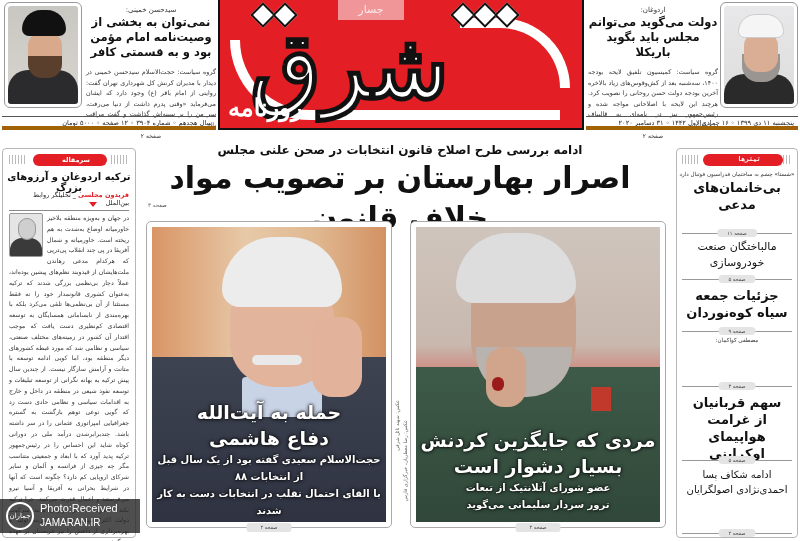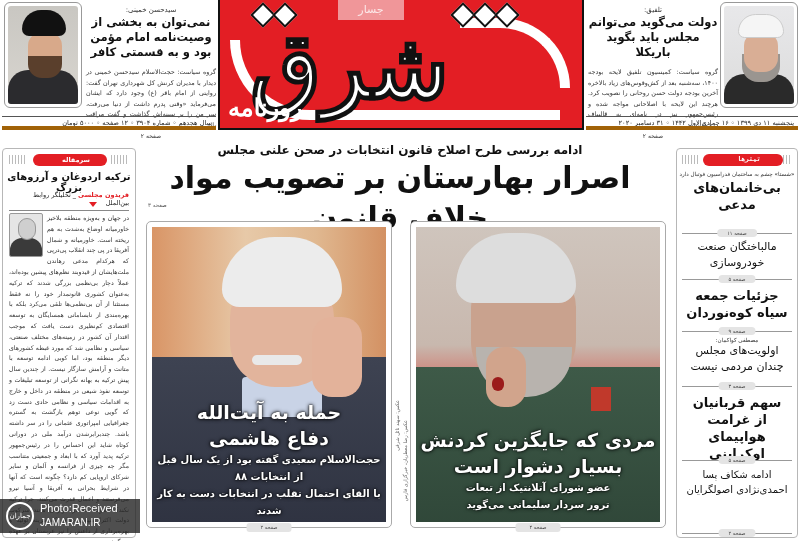--- a/index.html
+++ b/index.html
@@ -166,21 +166,21 @@
     <span style="left:200px;top:4px;"></span>
     <span style="left:222px;top:4px;"></span>
     <span style="left:244px;top:4px;"></span>
   </div>
   <div class="logo-badge">جسار</div>
   <div class="logo-name">شرق</div>
   <div class="logo-sub">روزنامه</div>
 </div>
 
 <div class="top-story" style="left:588px;">
-  <div class="kicker">تلفیق:</div>
+  <div class="kicker">اردوغان:</div>
   <div class="title">دولت می‌گوید می‌توانم مجلس باید بگوید باریکلا</div>
   <div class="body">گروه سیاست: کمیسیون تلفیق لایحه بودجه ۱۴۰۰، سه‌شنبه بعد از کش‌وقوس‌های زیاد بالاخره آخرین بودجه دولت حسن روحانی را تصویب کرد. هرچند این لایحه با اصلاحاتی مواجه شده و رئیس‌جمهور نیز در نامه‌ای به قالیباف درخواست...</div>
   <div class="page">صفحه ۲</div>
 </div>
 
 <div class="top-photo" style="left:720px;">
   <div class="ph ph-rouhani">
     <div class="robe"></div>
       <div class="beard"></div>
       <div class="face"></div>
@@ -280,21 +280,20 @@
 
   <div class="right-item" style="top:138px;">
     <div class="right-title lg" style="padding:0 8px;">جزئیات جمعه سیاه کوه‌نوردان</div>
   </div>
   <div class="sep" style="top:182px;">
       <span class="pg">صفحه ۹</span>
     </div>
 
   <div class="right-item" style="top:188px;">
     <div class="right-kicker">مصطفی کواکبیان:</div>
-    <div class="right-title md" style="padding:0 8px;">اولویت‌های مجلس چندان مردمی نیست</div>
   </div>
   <div class="sep" style="top:237px;">
       <span class="pg">صفحه ۳</span>
     </div>
 
   <div class="right-item" style="top:245px;">
     <div class="right-title lg" style="padding:0 10px;">سهم قربانیان از غرامت هواپیمای اوکراینی</div>
   </div>
   <div class="sep" style="top:311px;">
       <span class="pg">صفحه ۵</span>

